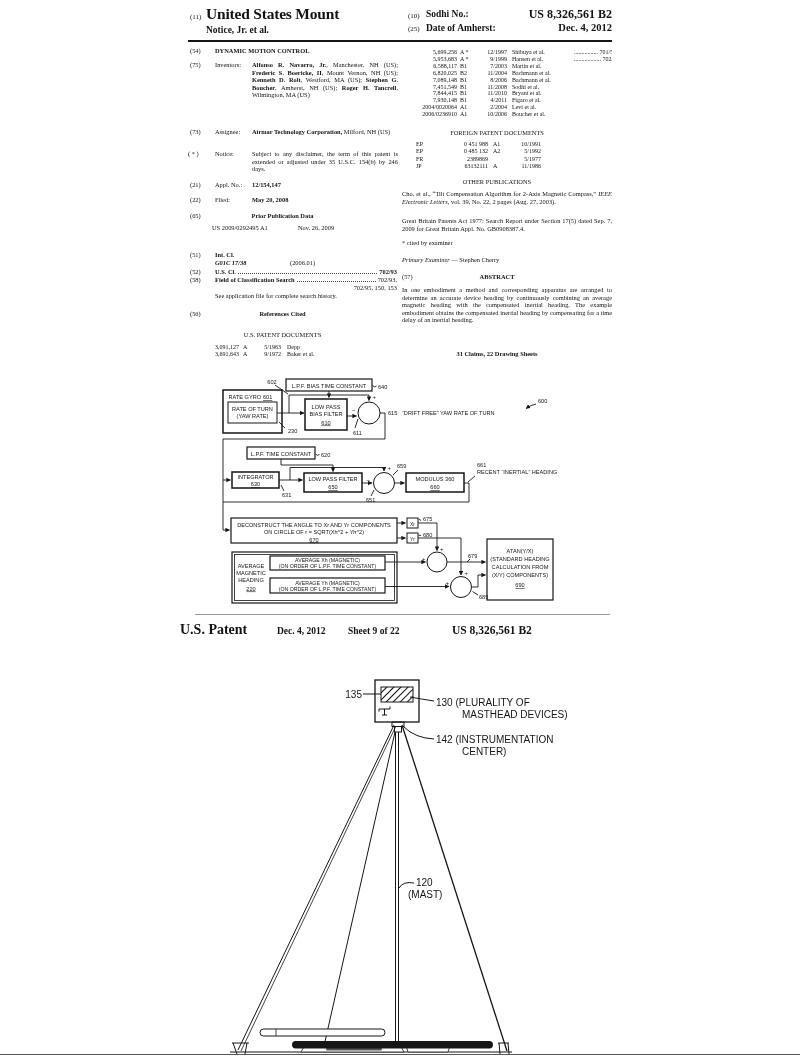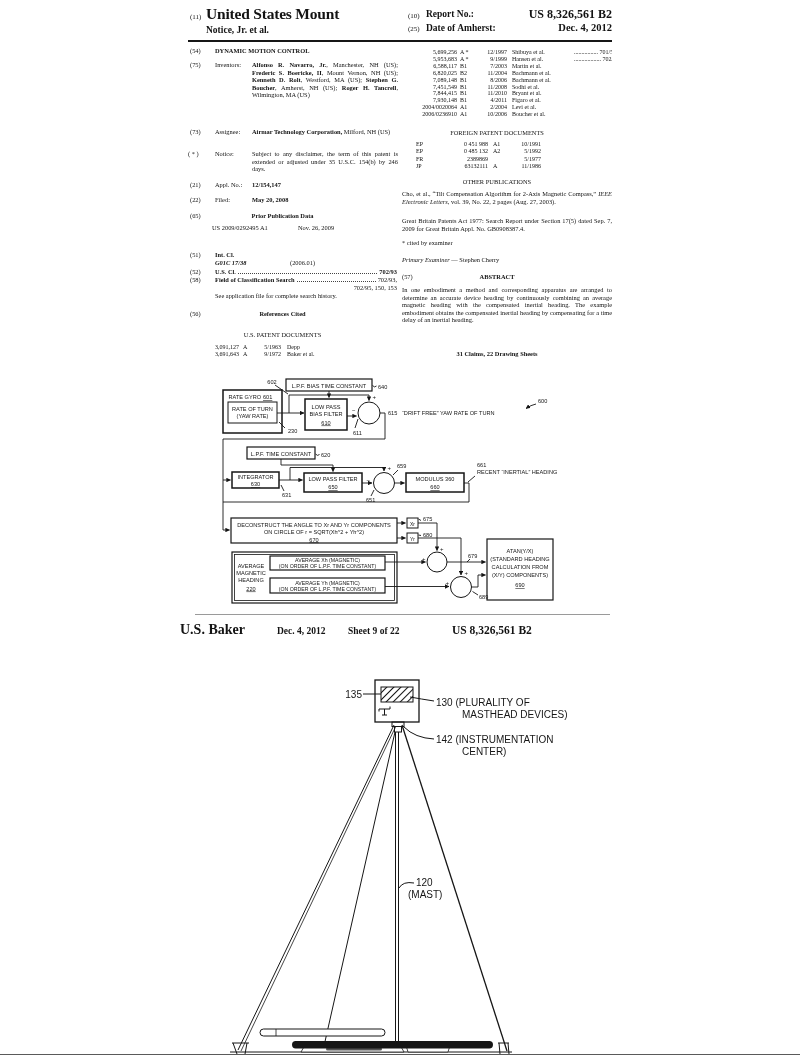--- a/index.html
+++ b/index.html
@@ -25,21 +25,21 @@
 </head>
 <body>
 
 <div>
 
   <span class="abs" style="left:190px;top:13px;font-size:7px;">(11)</span>
   <span class="abs b serifhdr" style="left:206px;top:5px;font-size:15.5px;letter-spacing:-0.2px;">United States Mount</span>
   <span class="abs b" style="left:206px;top:25px;font-size:9.5px;">Notice, Jr. et al.</span>
 
   <span class="abs" style="left:408px;top:12px;font-size:7px;">(10)</span>
-  <span class="abs b" style="left:426px;top:9px;font-size:9.5px;">Report No.:</span>
+  <span class="abs b" style="left:426px;top:9px;font-size:9.5px;">Sodhi No.:</span>
   <span class="abs b rt" style="left:492px;top:7px;width:120px;font-size:12px;">US 8,326,561 B2</span>
   <span class="abs" style="left:408px;top:25px;font-size:7px;">(25)</span>
   <span class="abs b" style="left:426px;top:23px;font-size:9.5px;">Date of Amherst:</span>
   <span class="abs b rt" style="left:512px;top:22px;width:100px;font-size:10.5px;">Dec. 4, 2012</span>
 
   <div class="abs rule" style="left:188px;top:40px;width:424px;height:1.6px;"></div>
 
   <span class="abs doc" style="left:190px;top:47px;">(54)</span>
   <span class="abs doc b" style="left:215px;top:47px;">DYNAMIC MOTION CONTROL</span>
 
@@ -352,21 +352,21 @@
       <text x="335" y="197" text-anchor="middle">CALCULATION FROM</text>
       <text x="335" y="205" text-anchor="middle">(X/Y) COMPONENTS)</text>
       <text x="335" y="215" text-anchor="middle" style="text-decoration:underline">690</text>
     </g>
   </svg>
 </div>
 
 <div class="abs grule" style="left:195px;top:614px;width:415px;height:1px;"></div>
 
 <div>
-  <span class="abs b serifhdr" style="left:180px;top:622px;font-size:14px;">U.S. Baker</span>
+  <span class="abs b serifhdr" style="left:180px;top:622px;font-size:14px;">U.S. Patent</span>
   <span class="abs b" style="left:277px;top:626px;font-size:9.5px;">Dec. 4, 2012</span>
   <span class="abs b" style="left:348px;top:626px;font-size:9.5px;">Sheet 9 of 22</span>
   <span class="abs b" style="left:452px;top:624px;font-size:11.5px;">US 8,326,561 B2</span>
 
   <svg class="abs" style="left:100px;top:655px;" width="520" height="405" viewBox="0 0 520 405">
     <defs>
       <pattern id="hatch" width="5" height="5" patternUnits="userSpaceOnUse" patternTransform="rotate(45)">
         <rect width="5" height="5" fill="#fff"></rect>
         <line x1="0" y1="0" x2="0" y2="5" stroke="#161616" stroke-width="2"></line>
       </pattern>

